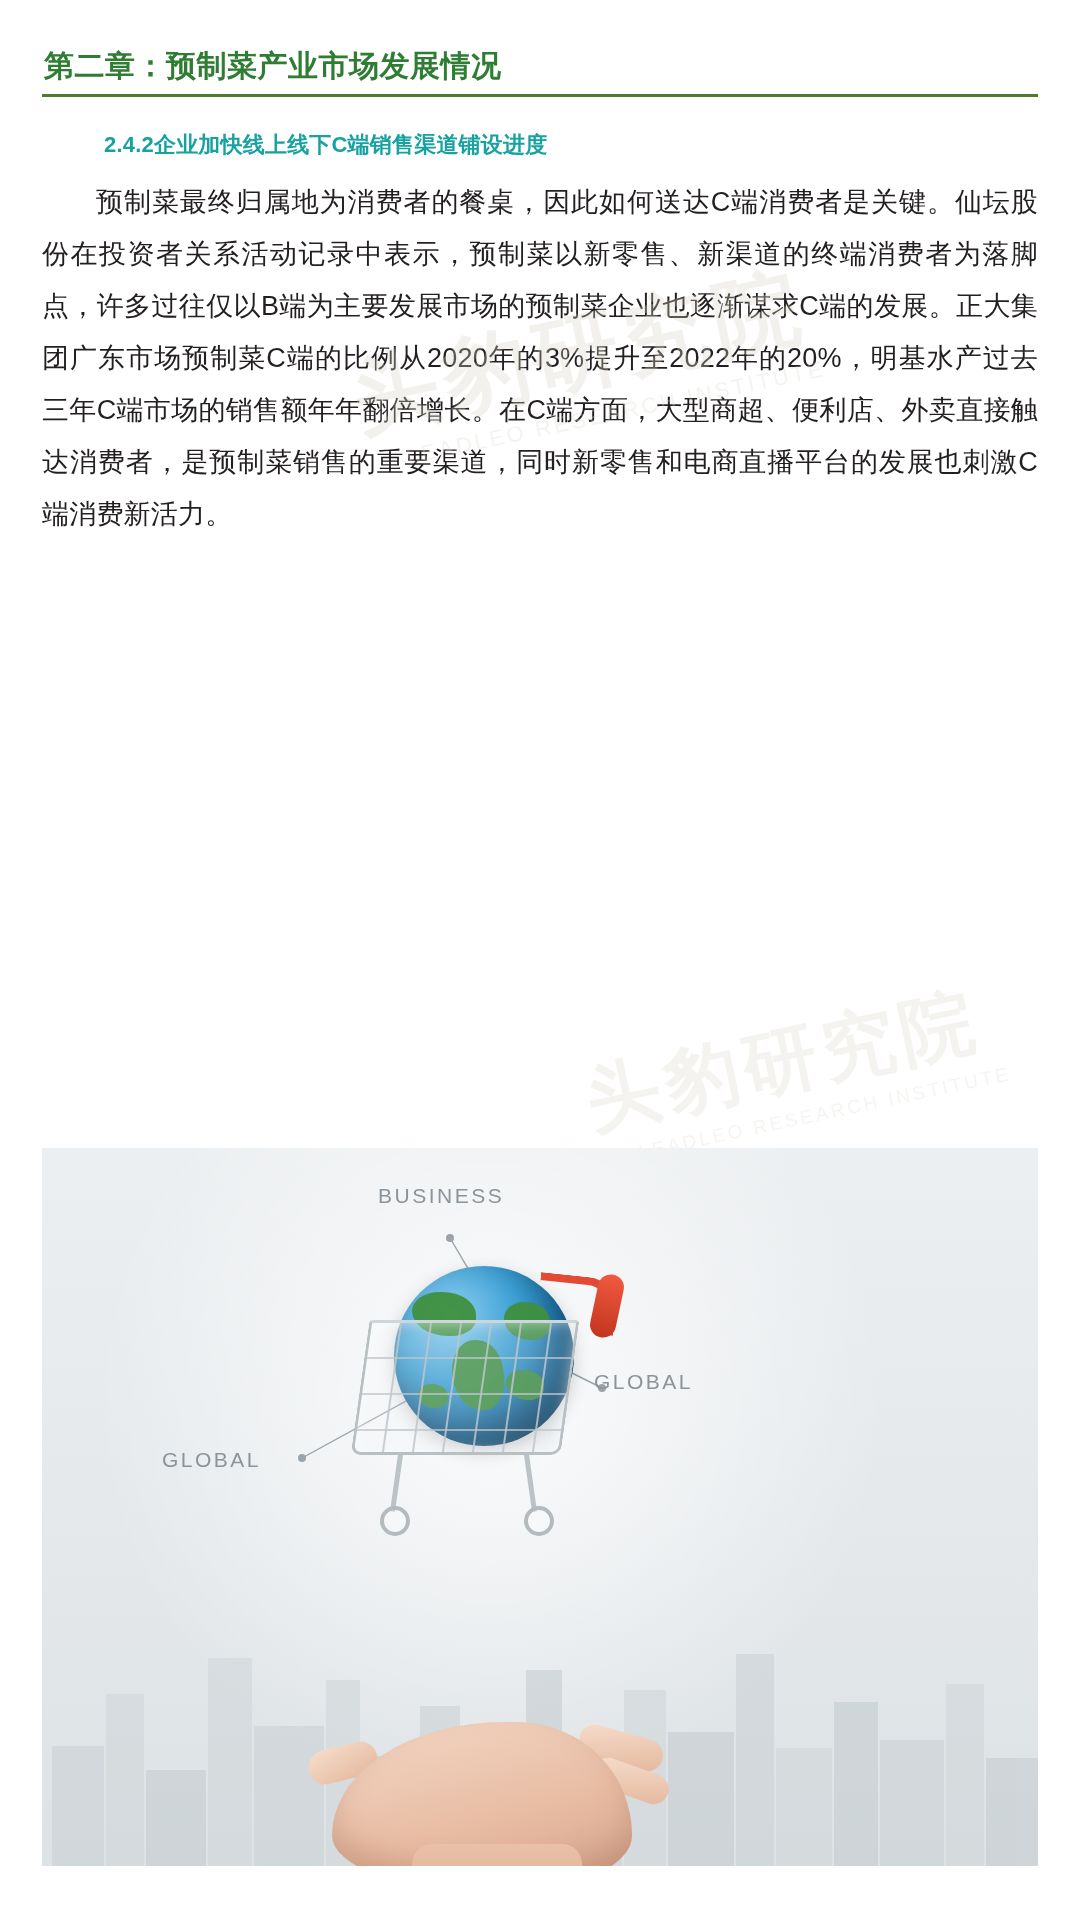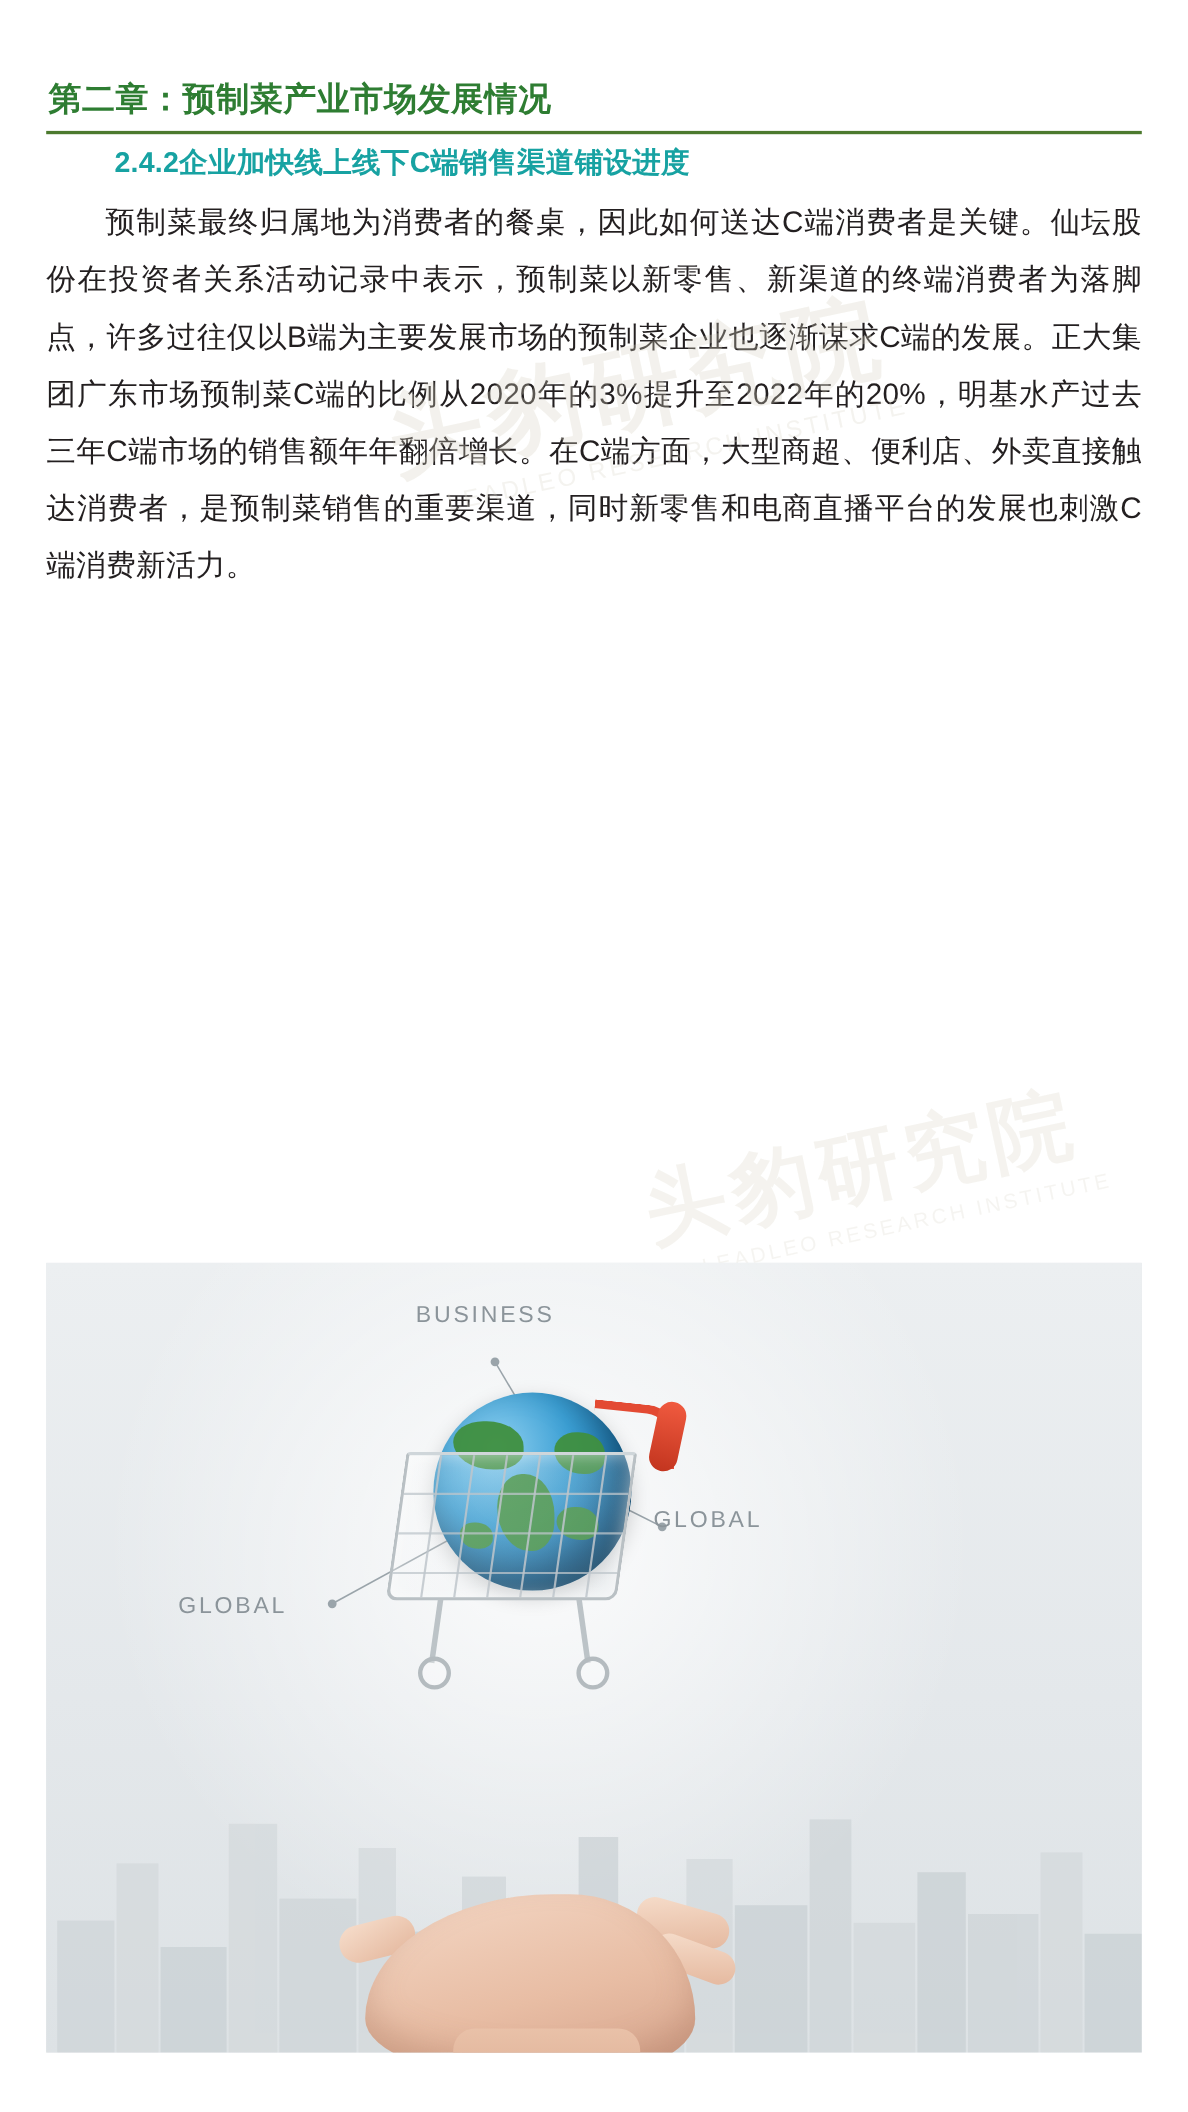--- a/index.html
+++ b/index.html
@@ -22,21 +22,20 @@
     inset: 0;
     padding: 0;
   }
 
   
   .chapter-header {
     position: absolute;
     left: 42px;
     top: 48px;
     width: 996px;
-    margin-top: 25px;
   }
   .chapter-title {
     font-size: 30px;
     font-weight: bold;
     color: #2e7d32;
     letter-spacing: 0.5px;
     line-height: 1.2;
     padding-left: 2px;
   }
   .chapter-rule {
@@ -44,21 +43,21 @@
     height: 3px;
     width: 100%;
     background: #4c7a2e;
   }
 
   
   .section-heading {
     position: absolute;
     left: 104px;
     top: 130px;
-    font-size: 26px;
+    font-size: 22px;
     font-weight: bold;
     color: #17a2a2;
     letter-spacing: 0.2px;
   }
 
   
   .body-copy {
     position: absolute;
     left: 42px;
     top: 176px;

